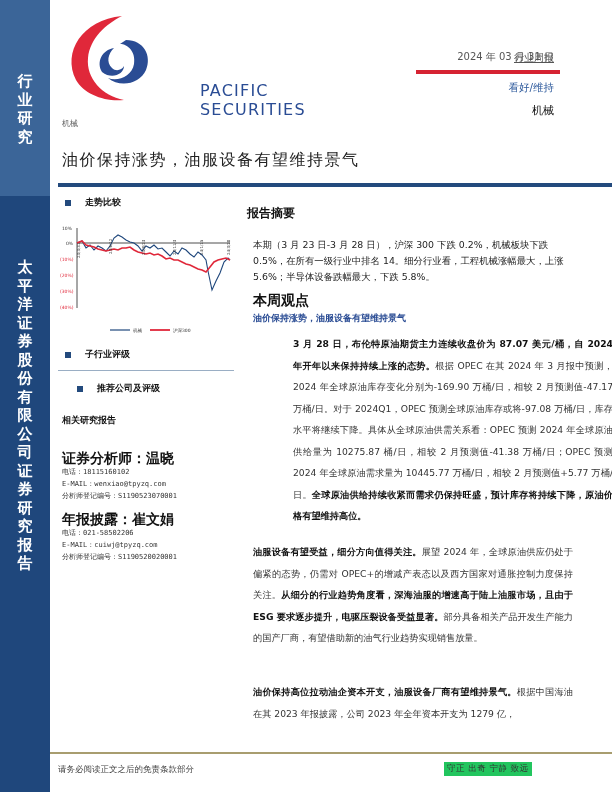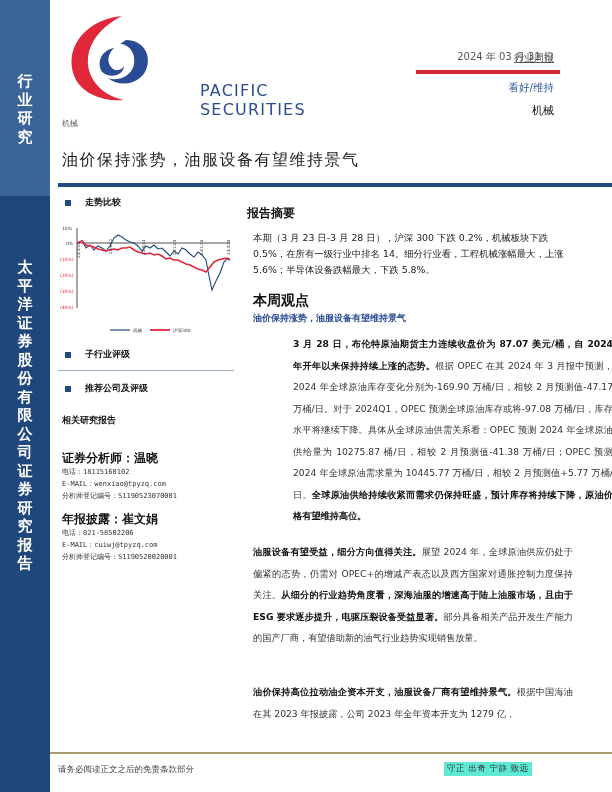--- a/index.html
+++ b/index.html
@@ -44,45 +44,45 @@
   .hdr-sector { top: 78px; font-size: 11px; color: #111; }
 
   .crumb { position: absolute; left: 62px; top: 118px; font-size: 8px; color: #666; font-family: "DejaVu Sans", sans-serif; }
   .title { position: absolute; left: 62px; top: 150px; font-size: 16px; color: #222; letter-spacing: 1.5px; }
   .title-rule { position: absolute; left: 58px; top: 183px; width: 554px; height: 4px; background: #234a7d; }
 
   .sq { display: inline-block; width: 6px; height: 6px; background: #234a7d; margin-right: 14px; vertical-align: middle; }
   .sec-head { position: absolute; left: 65px; font-size: 9px; font-weight: bold; color: #111; }
   .trend-head { top: 196px; }
   .sub-head { top: 348px; }
-  .rec-head { top: 382px; }
+  .rec-head { top: 382px; margin-left: 12px; }
   .left-divider { position: absolute; left: 58px; top: 370px; width: 176px; height: 1px; background: #9aaec4; }
   .related { position: absolute; left: 62px; top: 414px; font-size: 9px; font-weight: bold; color: #111; }
 
   .chart { position: absolute; left: 60px; top: 218px; width: 175px; height: 120px; }
 
   .analyst { position: absolute; left: 62px; font-family: "DejaVu Sans Mono", monospace; font-size: 7px; color: #333; line-height: 12px; }
-  .analyst .name { font-family: Liberation Mono, monospace; font-weight: bold; font-size: 12px; color: #111; margin-bottom: 1px; }
+  .analyst .name { font-family: Liberation Serif, serif; font-weight: bold; font-size: 14px; color: #111; margin-bottom: 1px; }
   .a1 { top: 453px; }
   .a2 { top: 514px; }
 
   .right-col { position: absolute; left: 253px; width: 320px; font-family: "DejaVu Sans", sans-serif; }
   .abs-head { position: absolute; left: 247px; top: 205px; font-size: 12px; font-weight: bold; color: #111; }
-  .abstract { top: 230px; font-size: 9.4px; line-height: 16px; color: #222; }
+  .abstract { top: 237px; font-size: 9.4px; line-height: 16px; color: #222; }
   .week-head { position: absolute; left: 253px; top: 292px; font-size: 14px; font-weight: bold; color: #111; }
   .week-sub { position: absolute; left: 253px; top: 312px; font-size: 9px; font-weight: bold; color: #2a4c94; }
   .para { font-size: 9.2px; line-height: 21.5px; color: #333; text-align: justify; }
   .para b { color: #111; }
   .p1 { top: 333px; margin-left: 40px; }
   .p2 { top: 541px; }
   .p3 { top: 681px; }
 
   .foot-rule { position: absolute; left: 50px; top: 752px; width: 562px; height: 2px; background: #a89d6f; }
   .foot-left { position: absolute; left: 58px; top: 764px; font-size: 8.5px; color: #444; }
-  .foot-right { position: absolute; left: 444px; top: 762px; font-size: 8.5px; color: #333; background: #5eead4; padding: 1px 3px; letter-spacing: 0.5px; }
+  .foot-right { position: absolute; left: 444px; top: 762px; font-size: 8.5px; color: #333; background: #22c55e; padding: 1px 3px; letter-spacing: 0.5px; }
 </style>
 </head>
 <body>
 
 <div class="sidebar-top"></div>
 <div class="sidebar-bottom"></div>
 <div class="vtext v1" id="v1">
     <span>行</span>
     <span>业</span>
     <span>研</span>

